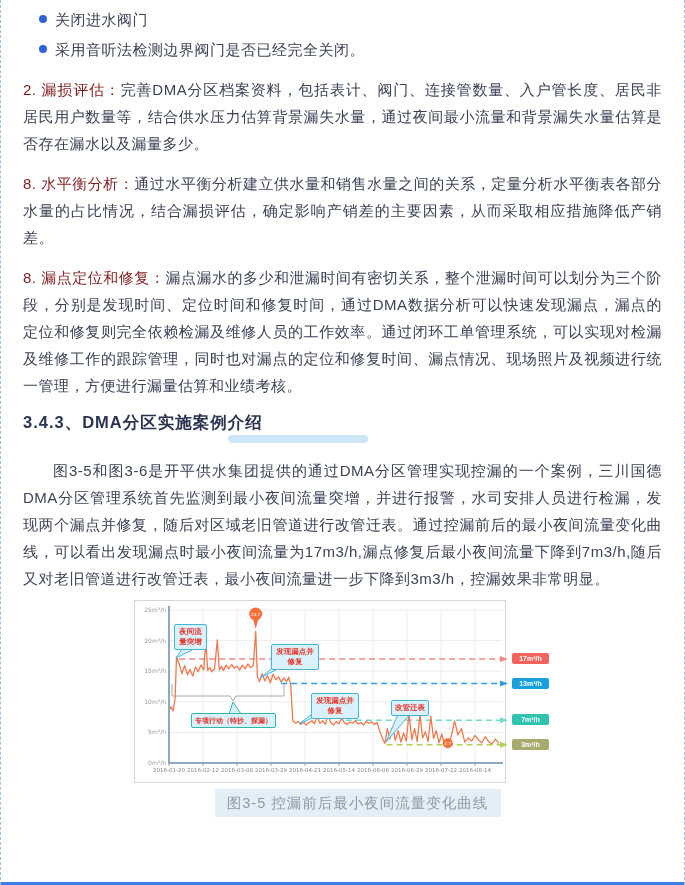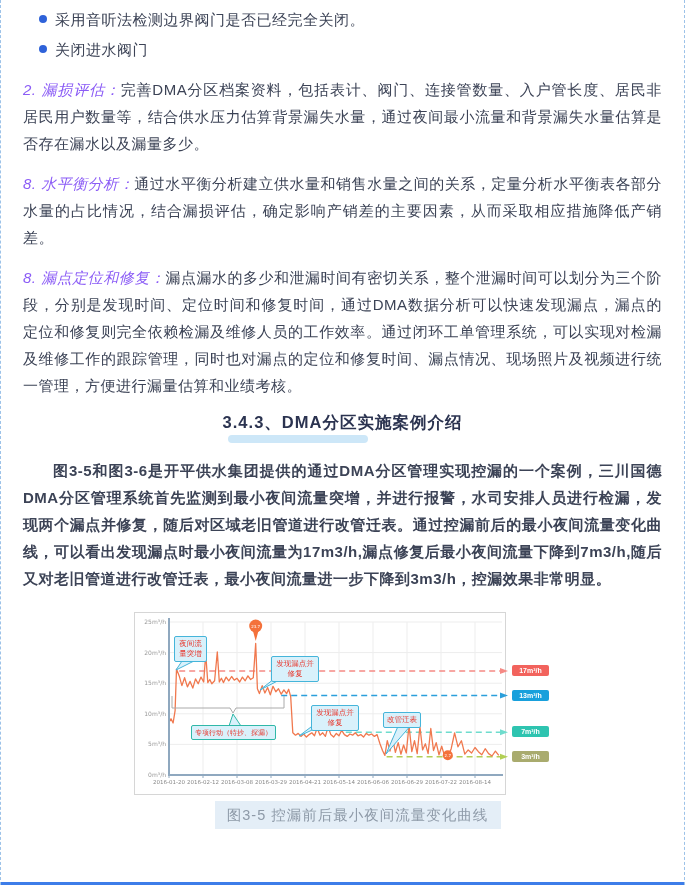--- a/index.html
+++ b/index.html
@@ -5,58 +5,58 @@
   html,body{margin:0;padding:0;}
   body{font-family:"Liberation Sans","DejaVu Sans",sans-serif;background:#fff;}
   .page{position:relative;width:685px;height:885px;box-sizing:border-box;
         border-left:1px dashed #9cc2e8;border-right:1px dashed #9cc2e8;
         overflow:hidden;background:#fff;padding:6px 22px 0 22px;}
   .doc-text{font-size:15px;line-height:27px;color:#3c4356;text-align:justify;letter-spacing:0.5px;}
   ul.bullets{list-style:none;margin:0 0 13px 0;padding:0 0 0 16px;}
   ul.bullets li{position:relative;margin:0 0 3px 0;padding-left:16px;}
   .dot{position:absolute;left:0;top:9px;width:8px;height:8px;border-radius:50%;background:#2e62d9;}
   p.sec{margin:0 0 13px 0;}
-  .lead{color:#8b5cf6;font-style:italic;}
-  h3.case-head{margin:4px 0 0 0;text-align:center;font-size:16.5px;color:#2b3350;
+  .lead{color:#7f1d1d;}
+  h3.case-head{margin:4px 0 0 0;font-size:16.5px;color:#2b3350;
                letter-spacing:1px;line-height:20px;}
   .head-bar{width:140px;height:8px;background:#cde7f8;border-radius:4px;margin:3px auto 14px auto;
             transform:translateX(-45px);}
-  p.case{margin:0 0 20px 0;text-indent:2em;font-weight:bold;}
+  p.case{margin:0 0 8px 0;text-indent:2em;}
   
   .figure-wrap{position:relative;width:420px;height:183px;margin:0 0 0 111px;}
   .figure-wrap svg{position:absolute;left:0;top:0;}
   .callout{position:absolute;background:#d9f1fb;border:1px solid #45b5da;color:#e8382e;
-           font-weight:normal;font-size:7.5px;line-height:1.3;text-align:center;
+           font-weight:bold;font-size:7.5px;line-height:1.3;text-align:center;
            padding:2px 3px;border-radius:2px;z-index:3;}
   .c1{left:40px;top:24px;width:25px;}
   .c2{left:137px;top:44px;width:40px;}
   .c3{left:177px;top:93px;width:40px;}
-  .c4{left:249px;top:100px;}
+  .c4{left:257px;top:100px;}
   .c5{left:57px;top:113px;border-color:#2fb8a8;font-size:7px;white-space:nowrap;}
   .badge{position:absolute;left:378px;width:37px;height:11px;border-radius:2px;color:#fff;
          font-size:7px;font-weight:bold;text-align:center;line-height:11px;z-index:3;}
   .b1{top:53px;} .b2{top:78px;} .b3{top:114px;} .b4{top:139px;}
   .figure-caption{width:286px;height:28px;margin:6px auto 0 auto;transform:translateX(15px);
                   background:#e4eef7;color:#8e9aa8;font-size:14.5px;line-height:28px;
                   text-align:center;letter-spacing:1px;}
   .bottom-bar{position:absolute;left:0;right:0;bottom:0;height:3px;background:#3d7de9;}
 </style>
 </head>
 <body>
 
 <div class="page">
 
   <ul class="bullets doc-text">
     <li>
       <span class="dot"></span>
-      <span>采用音听法检测边界阀门是否已经完全关闭。</span>
+      <span>关闭进水阀门</span>
     </li>
     <li>
       <span class="dot"></span>
-      <span>关闭进水阀门</span>
+      <span>采用音听法检测边界阀门是否已经完全关闭。</span>
     </li>
   </ul>
 
   <p class="sec doc-text">
     <span class="lead">2. 漏损评估：</span><span>完善DMA分区档案资料，包括表计、阀门、连接管数量、入户管长度、居民非居民用户数量等，结合供水压力估算背景漏失水量，通过夜间最小流量和背景漏失水量估算是否存在漏水以及漏量多少。</span>
   </p>
 
   <p class="sec doc-text">
     <span class="lead">8. 水平衡分析：</span><span>通过水平衡分析建立供水量和销售水量之间的关系，定量分析水平衡表各部分水量的占比情况，结合漏损评估，确定影响产销差的主要因素，从而采取相应措施降低产销差。</span>
   </p>

